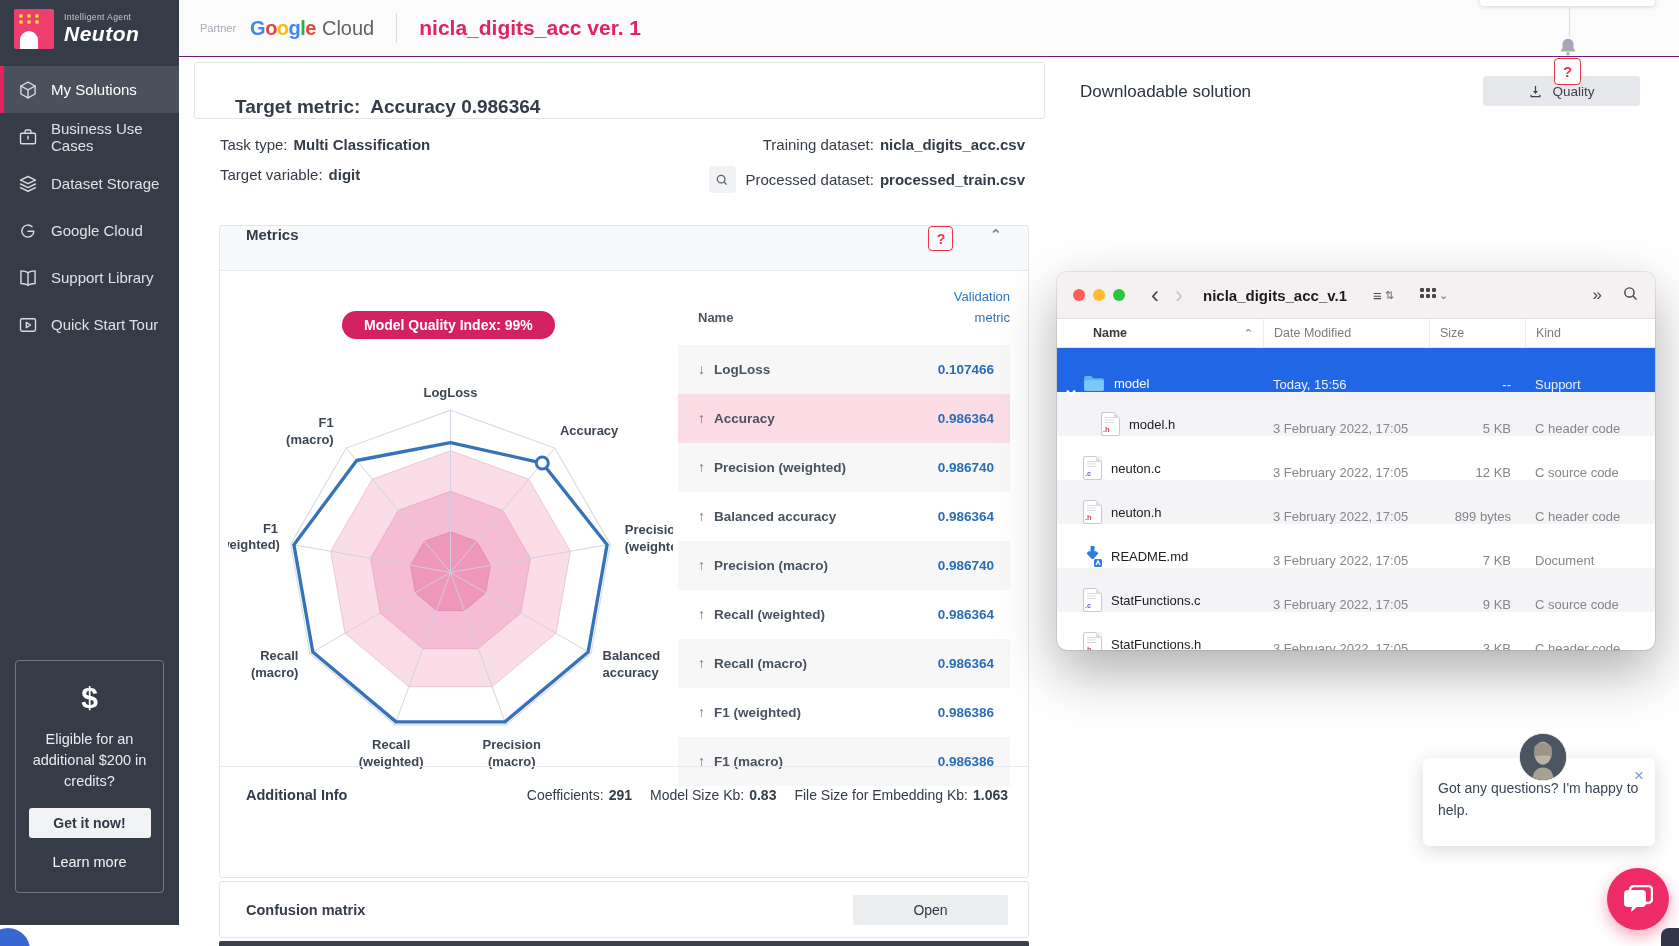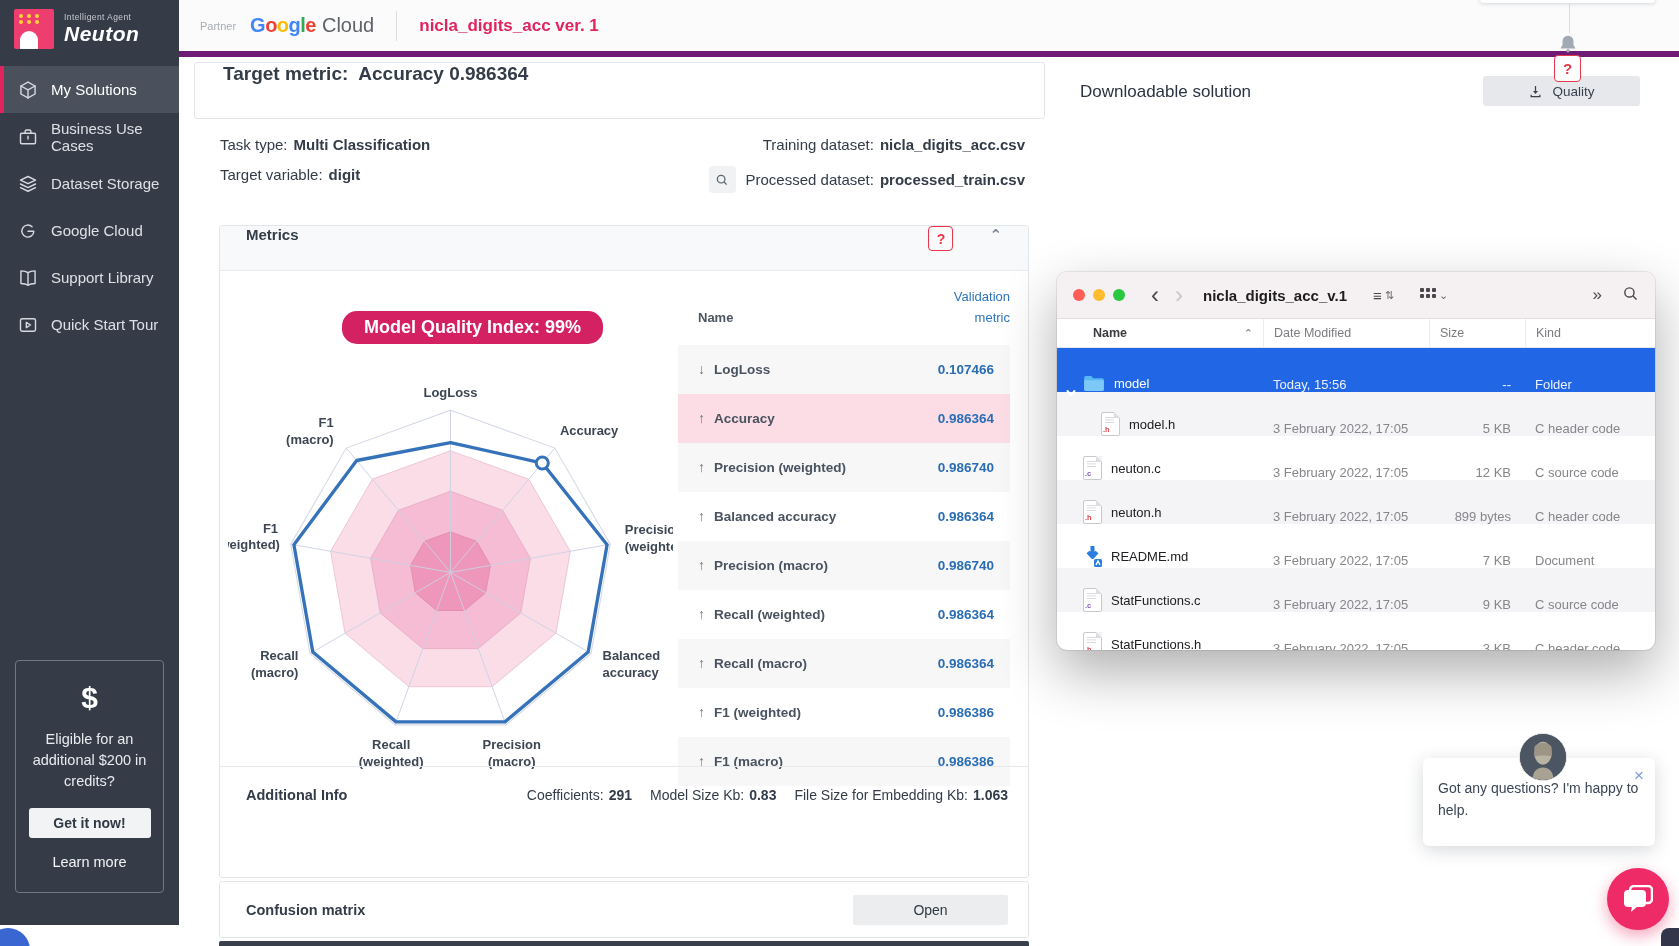--- a/index.html
+++ b/index.html
@@ -21,56 +21,56 @@
   .nav-item.active::before { content:""; position:absolute; left:0; top:0; bottom:0; width:4px; background:#e0245e; }
   .nav-item svg { width:20px; height:20px; stroke:#d6dae0; fill:none; stroke-width:1.7; stroke-linejoin:round; stroke-linecap:round; flex:0 0 auto; }
   .promo { position:absolute; left:15px; right:15px; bottom:32px; border:1px solid #707885; border-radius:4px; padding:20px 10px 22px; text-align:center; color:#e8ebef; }
   .promo .dollar { font-size:30px; font-weight:bold; color:#fff; margin-bottom:14px; }
   .promo .ptxt { font-size:14.5px; line-height:1.45; }
   .promo button { margin-top:16px; width:122px; height:30px; background:#f2f3f4; border:none; border-radius:3px; font-size:14px; font-weight:bold; color:#2f3845; cursor:pointer; }
   .promo .learn { margin-top:16px; font-size:14.5px; color:#f2f4f6; cursor:pointer; }
   .corner-blue { position:absolute; left:-14px; top:928px; width:44px; height:44px; border-radius:50%; background:#3a66d1; z-index:4; }
 
   
-  .topbar { position:absolute; left:179px; top:0; right:0; height:57px; background:#fbfbfc; border-bottom:6px solid #701a75; display:flex; align-items:center; padding:0 24px 0 21px; z-index:3; }
+  .topbar { position:absolute; left:179px; top:0; right:0; height:57px; background:#fbfbfc; border-bottom:1px solid #701a75; display:flex; align-items:center; padding:0 24px 0 21px; z-index:3; }
   .partner { font-size:11px; color:#a7adb5; }
   .glogo { margin-left:14px; font-size:20px; font-weight:bold; letter-spacing:-.5px; }
   .g-blue{color:#4285F4}.g-red{color:#EA4335}.g-yel{color:#FBBC05}.g-grn{color:#34A853}
   .gcloud { margin-left:6px; font-size:20px; color:#5f6368; font-weight:normal; letter-spacing:0; }
   .vdiv { width:1px; height:30px; background:#dadce2; margin:0 22px; }
-  .proj-title { font-size:17px; font-weight:bold; color:#e0245e; }
+  .proj-title { font-size:21px; font-weight:bold; color:#e0245e; }
   .top-right { margin-left:auto; display:flex; align-items:center;flex-direction:column; }
   .plan-btn { background:#fff; border:none; border-radius:4px; box-shadow:0 1px 4px rgba(40,50,60,.18); padding:10px 19px; font-size:12.5px; font-weight:bold; letter-spacing:.4px; color:#39424e; cursor:pointer; }
   .bell { width:22px; height:22px; }
   .bell svg { fill:#a2a9b3; }
   .gap170 { width:168px; }
   .help-box { width:27px; height:27px; border:1.5px solid #e8374a; border-radius:4px; background:#fff; color:#e8374a; font-weight:bold; font-size:15px; display:flex; align-items:center; justify-content:center; cursor:pointer; }
 
   
   .card { position:absolute; background:#fff; border:1px solid #e3e6e9; border-radius:3px; }
-  .target-card { left:194px; top:62px; width:851px; height:57px; display:flex; align-items:flex-start; padding-left:28px; }
+  .target-card { left:194px; top:62px; width:851px; height:57px; display:flex; align-items:flex-end; padding-left:40px; }
   .target-card .t-label, .target-card .t-value { font-size:19px; font-weight:bold; color:#333c48; }
   .target-card .t-value { margin-left:10px; }
 
   .details { position:absolute; left:194px; top:136px; width:851px; }
   .details .row2 { display:flex; justify-content:space-between; }
   .dcol-l { padding-left:26px; }
   .dcol-r { padding-right:20px; text-align:right; }
   .dline { font-size:15px; color:#333c48; margin-bottom:13px; display:flex; align-items:center; }
   .dline b { margin-left:6px; }
   .dcol-r .dline { justify-content:flex-end; }
   .search-chip { width:27px; height:27px; background:#f1f2f4; border-radius:4px; display:flex; align-items:center; justify-content:center; margin-right:10px; cursor:pointer; }
 
   .metrics-card { left:219px; top:225px; width:810px; height:653px; }
   .m-head { height:45px; background:#f8f9fa; border-bottom:1px solid #e7e9ec; display:flex; align-items:flex-start; padding:0 26px; border-radius:3px 3px 0 0; }
   .m-title { font-size:15px; font-weight:bold; color:#333c48; }
   .m-help { margin-left:auto; margin-right:36px; width:25px; height:25px; border:1.5px solid #e8374a; border-radius:4px; color:#e8374a; font-weight:bold; font-size:14px; display:flex; align-items:center; justify-content:center; cursor:pointer; }
   .m-collapse { color:#7c8490; font-size:15px; font-weight:bold; cursor:pointer; }
   .m-body { position:relative; height:551px; }
-  .mqi-badge { position:absolute; left:122px; top:40px; background:#d42162; color:#fff; font-size:18px; font-weight:bold; padding:6px 22px; border-radius:15px; }
+  .mqi-badge { position:absolute; left:122px; top:40px; background:#d42162; color:#fff; font-size:14px; font-weight:bold; padding:6px 22px; border-radius:15px; }
   .radar { position:absolute; left:8px; top:50px; }
   .radar text { font-size:14px; font-weight:bold; fill:#3d4754; }
 
   .mtable { position:absolute; left:458px; top:16px; width:332px; }
   .mt-head { display:flex; justify-content:space-between; align-items:flex-end; padding-left:20px; }
   .mt-name { font-size:13px; font-weight:bold; color:#4c5562; padding-bottom:4px; }
   .mt-vm { font-size:13px; color:#2e75bd; text-align:right; line-height:1.6; }
   .mrows { margin-top:16px; }
   .mrow { display:flex; align-items:center; height:49px; padding:0 16px 0 20px; }
   .mrow.gray { background:#f7f7f8; }
@@ -444,21 +444,21 @@
             <path d="M1.5 2l3.5 4 3.5-4"></path>
           </svg></span>
       <svg class="folder-ic" viewBox="0 0 24 19">
           <path fill="#59b7f2" d="M1 3a2 2 0 0 1 2-2h6l2 2.5h10a2 2 0 0 1 2 2V16a2 2 0 0 1-2 2H3a2 2 0 0 1-2-2z"></path>
           <path fill="#7cc8f7" d="M1 6h22v10a2 2 0 0 1-2 2H3a2 2 0 0 1-2-2z"></path>
         </svg>
       <span class="fname">model</span>
     </span>
     <span class="f-cell-date">Today, 15:56</span>
     <span class="f-cell-size">--</span>
-    <span class="f-cell-kind">Folder</span>
+    <span class="f-cell-kind">Support</span>
   </div>
 
   <div class="f-row alt">
     <span class="f-cell-name indent">
       <span class="doc-ic">
           <span class="lines"></span>
           <span class="ext h">.h</span>
         </span>
       <span class="fname">model.h</span>
     </span>

